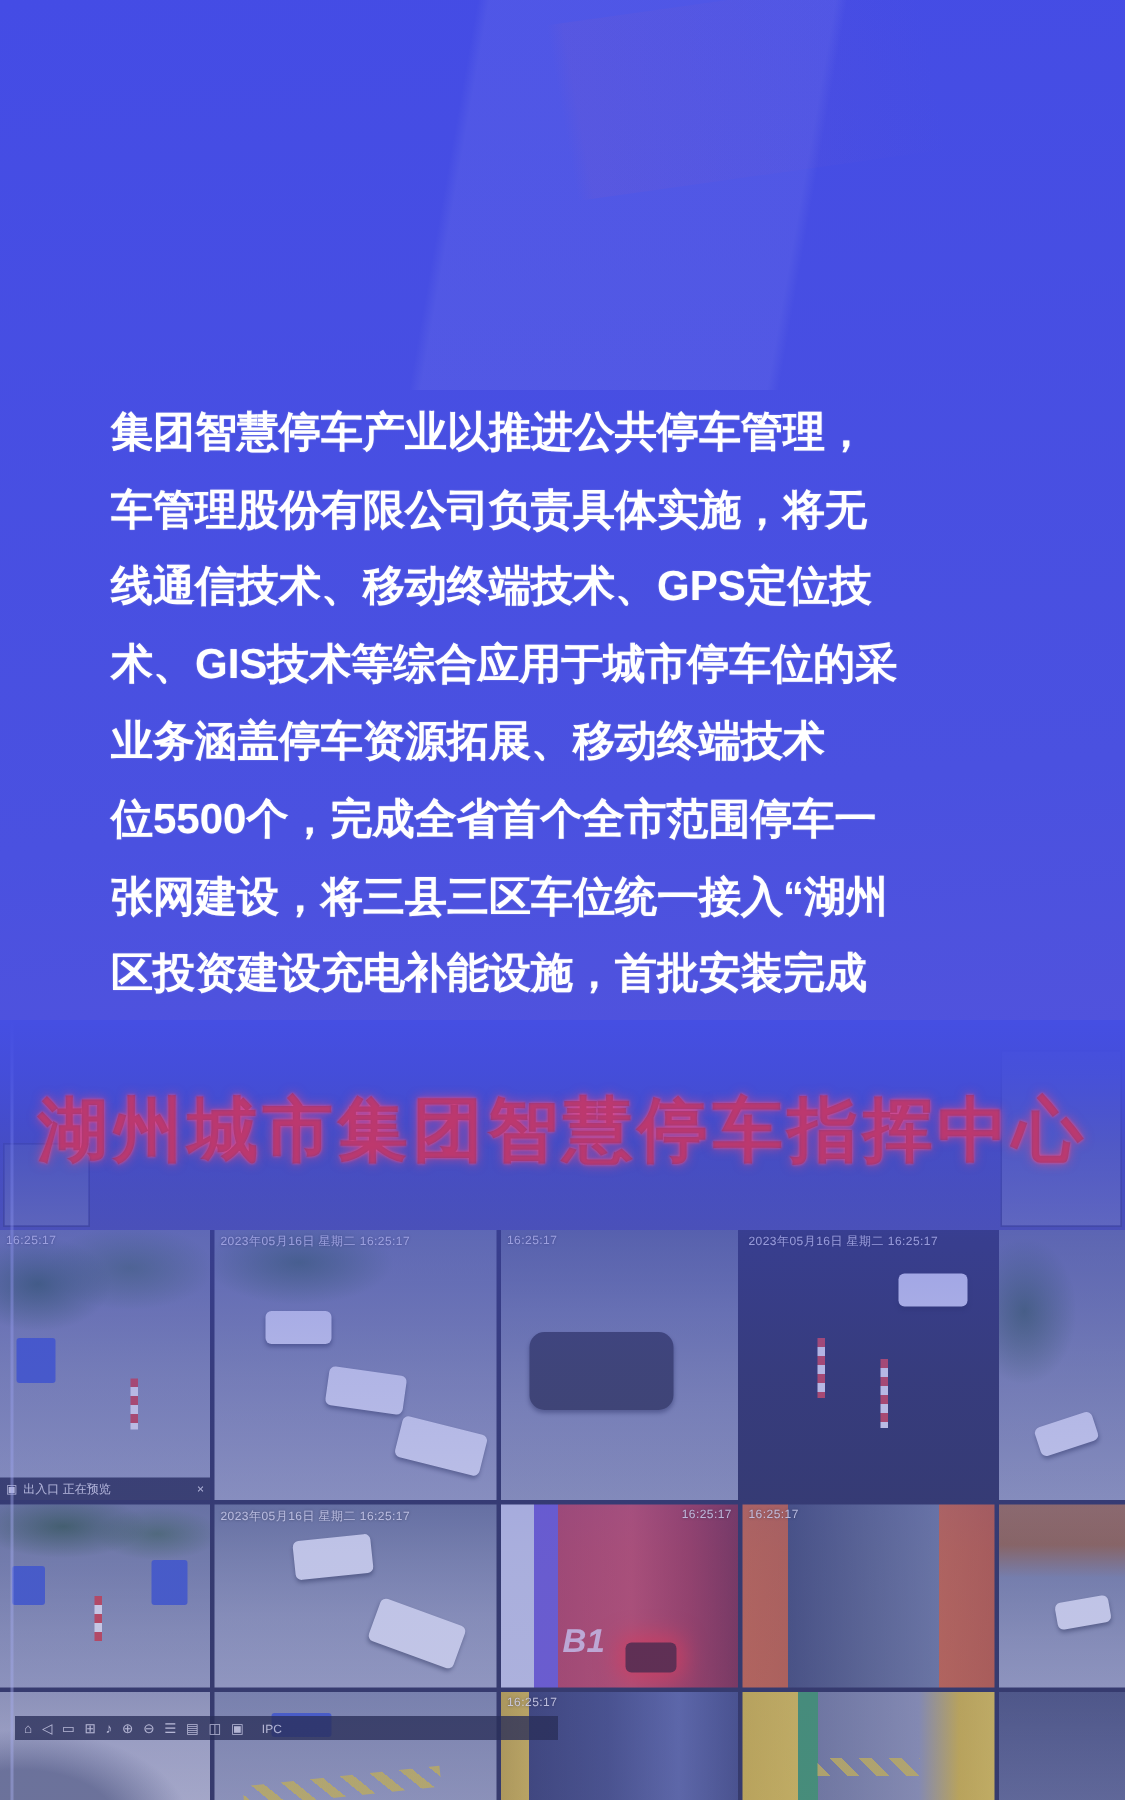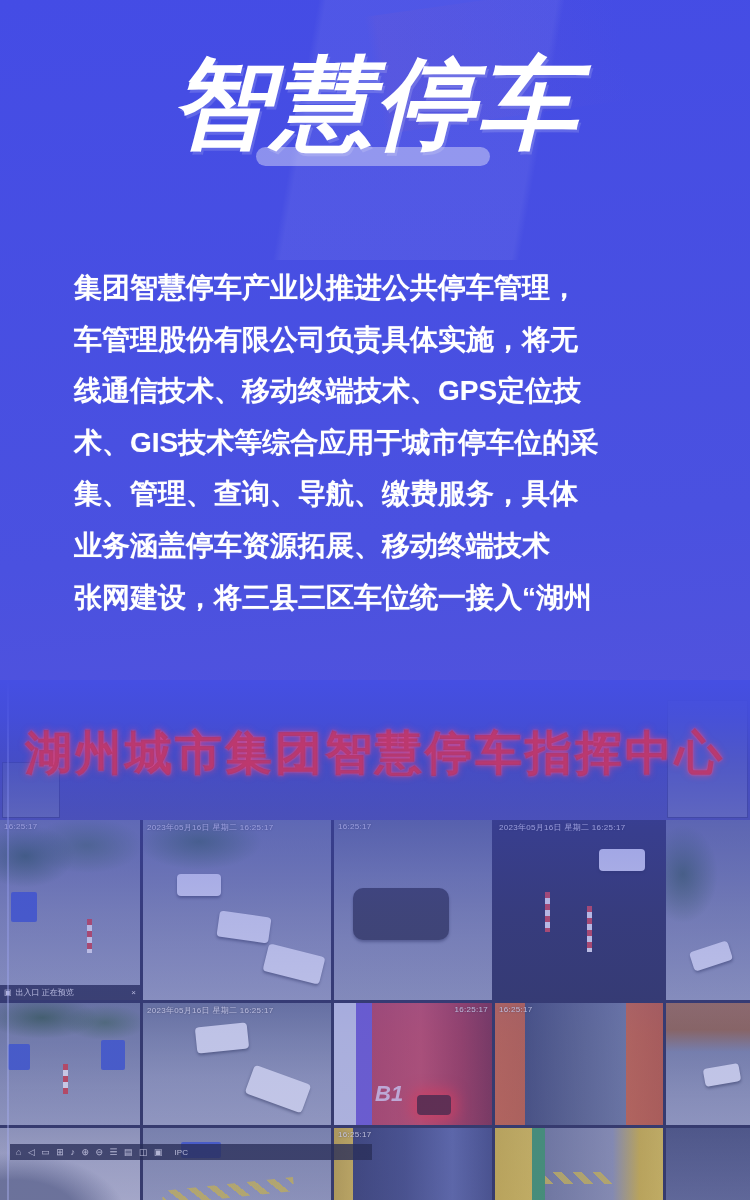--- a/index.html
+++ b/index.html
@@ -220,28 +220,25 @@
 
     <div class="wall-seam"></div>
   </div>
 
   <div class="photo-tint"></div>
 
   <div class="photo" style="background:none; pointer-events:none;">
     <div class="sign-text">湖州城市集团智慧停车指挥中心</div>
   </div>
 
-  <div class="title-wrap">
-    <div class="title-pill"></div>
-    <div class="title-text">智慧停车</div>
-  </div>
 
   <div class="copy">
     <div class="ln">集团智慧停车产业以推进公共停车管理，</div>
     <div class="ln">车管理股份有限公司负责具体实施，将无</div>
     <div class="ln">线通信技术、移动终端技术、GPS定位技</div>
     <div class="ln">术、GIS技术等综合应用于城市停车位的采</div>
-    <div class="ln">集、管理、查询、导航、缴费服务，具体</div>
     <div class="ln">业务涵盖停车资源拓展、移动终端技术</div>
+    <div class="ln">位5500个，完成全省首个全市范围停车一</div>
     <div class="ln">张网建设，将三县三区车位统一接入“湖州</div>
+    <div class="ln">区投资建设充电补能设施，首批安装完成</div>
   </div>
 
 </div>
 
 </body></html>

